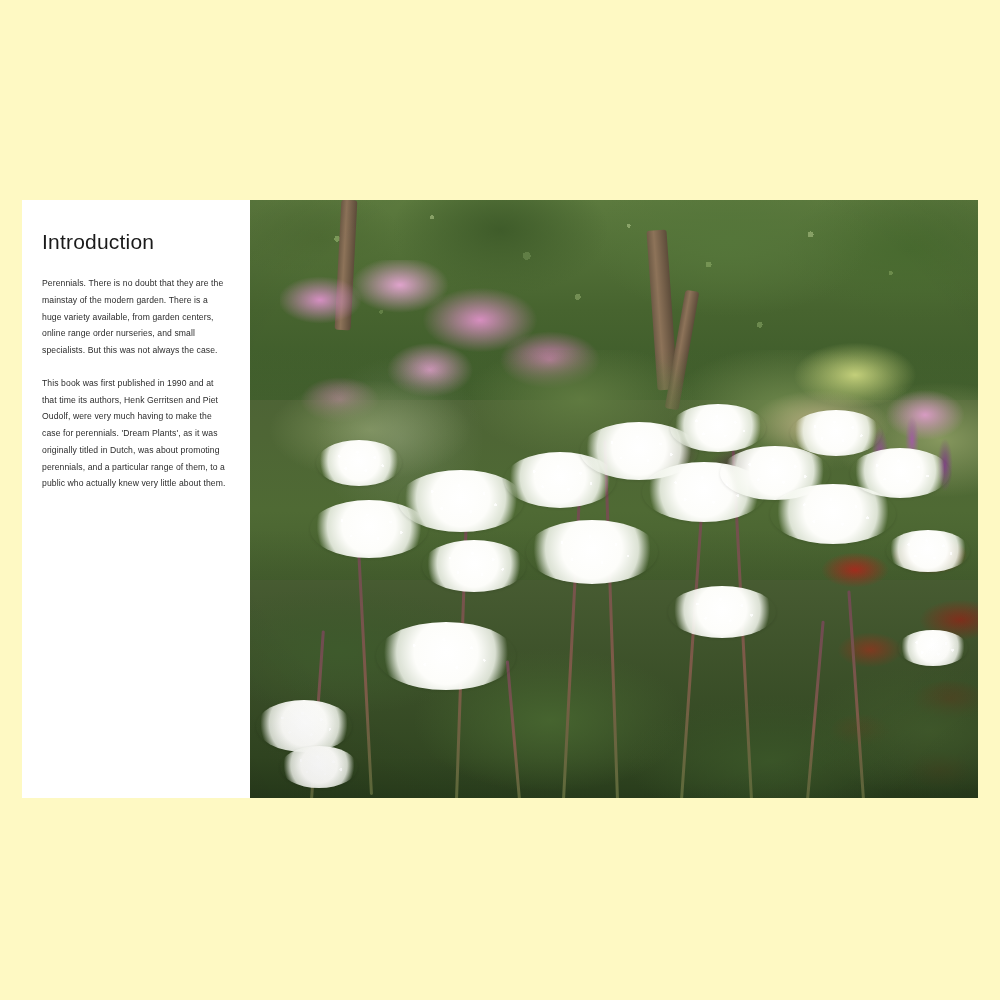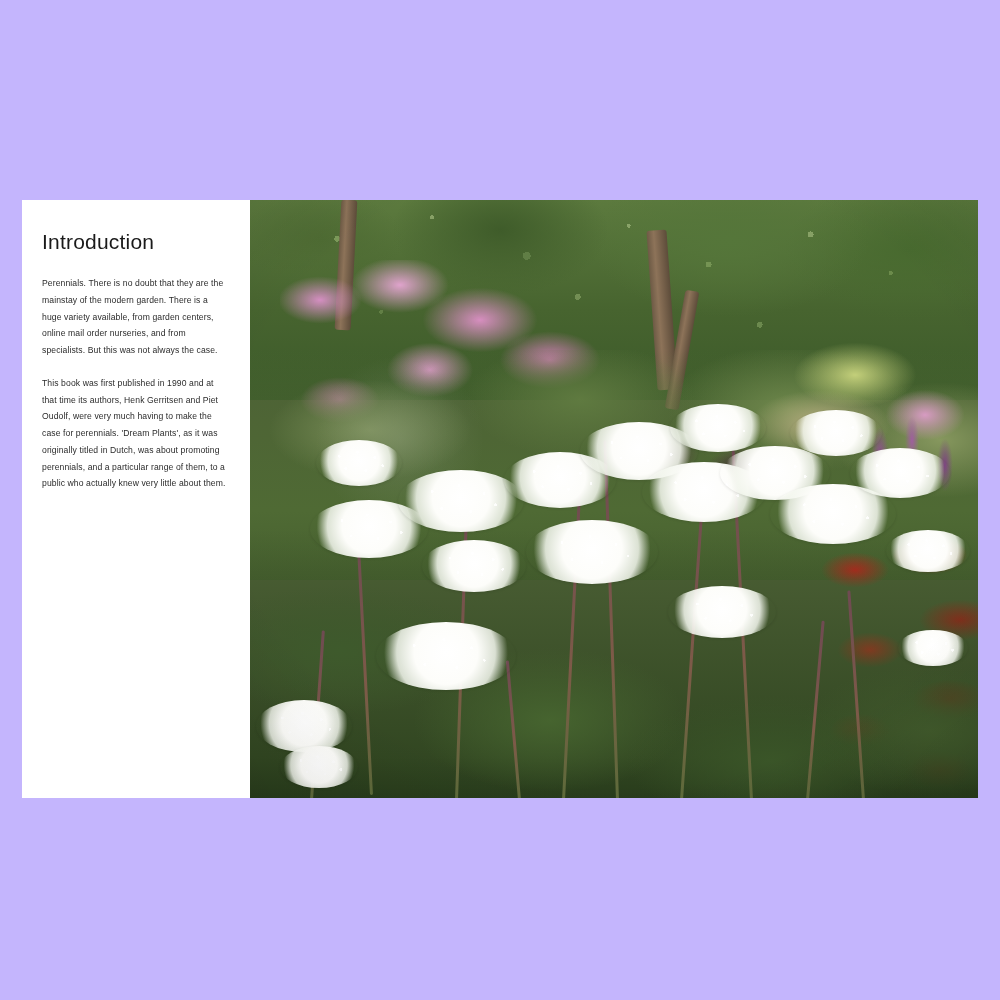--- a/index.html
+++ b/index.html
@@ -13,21 +13,21 @@
     font-family: "Liberation Sans", sans-serif;
     overflow: hidden;
   }
 
   .page {
     position: absolute;
     left: 0;
     top: 0;
     width: 1000px;
     height: 1000px;
-    background: #c4b5fd;
+    background: #fef9c3;
   }
 
   
   .spread {
     position: absolute;
     left: 22px;
     top: 200px;
     width: 956px;
     height: 598px;
     background: #ffffff;
@@ -235,21 +235,21 @@
 </head>
 <body>
 
 <div class="page">
 
   <div class="spread">
 
     <div class="text-page">
       <h1 class="chapter-title">Introduction</h1>
 
-      <p class="body-text">Perennials. There is no doubt that they are the mainstay of the modern garden. There is a huge variety available, from garden centers, online mail order nurseries, and from specialists. But this was not always the case.</p>
+      <p class="body-text">Perennials. There is no doubt that they are the mainstay of the modern garden. There is a huge variety available, from garden centers, online range order nurseries, and small specialists. But this was not always the case.</p>
 
       <p class="body-text">This book was first published in 1990 and at that time its authors, Henk Gerritsen and Piet Oudolf, were very much having to make the case for perennials. 'Dream Plants', as it was originally titled in Dutch, was about promoting perennials, and a particular range of them, to a public who actually knew very little about them.</p>
     </div>
 
     <div class="photo-page">
       <div class="photo">
 
         <div class="layer canopy"></div>
         <div class="layer canopy-speckle"></div>
 

